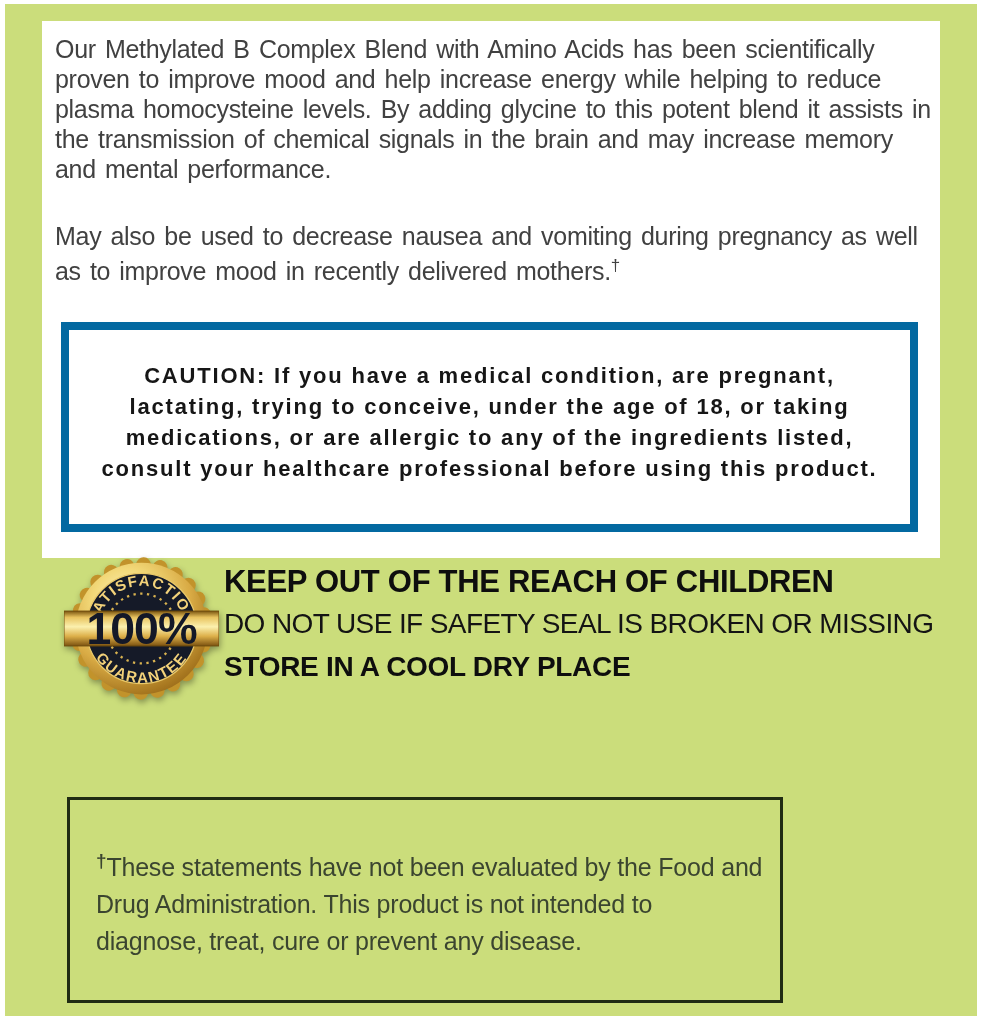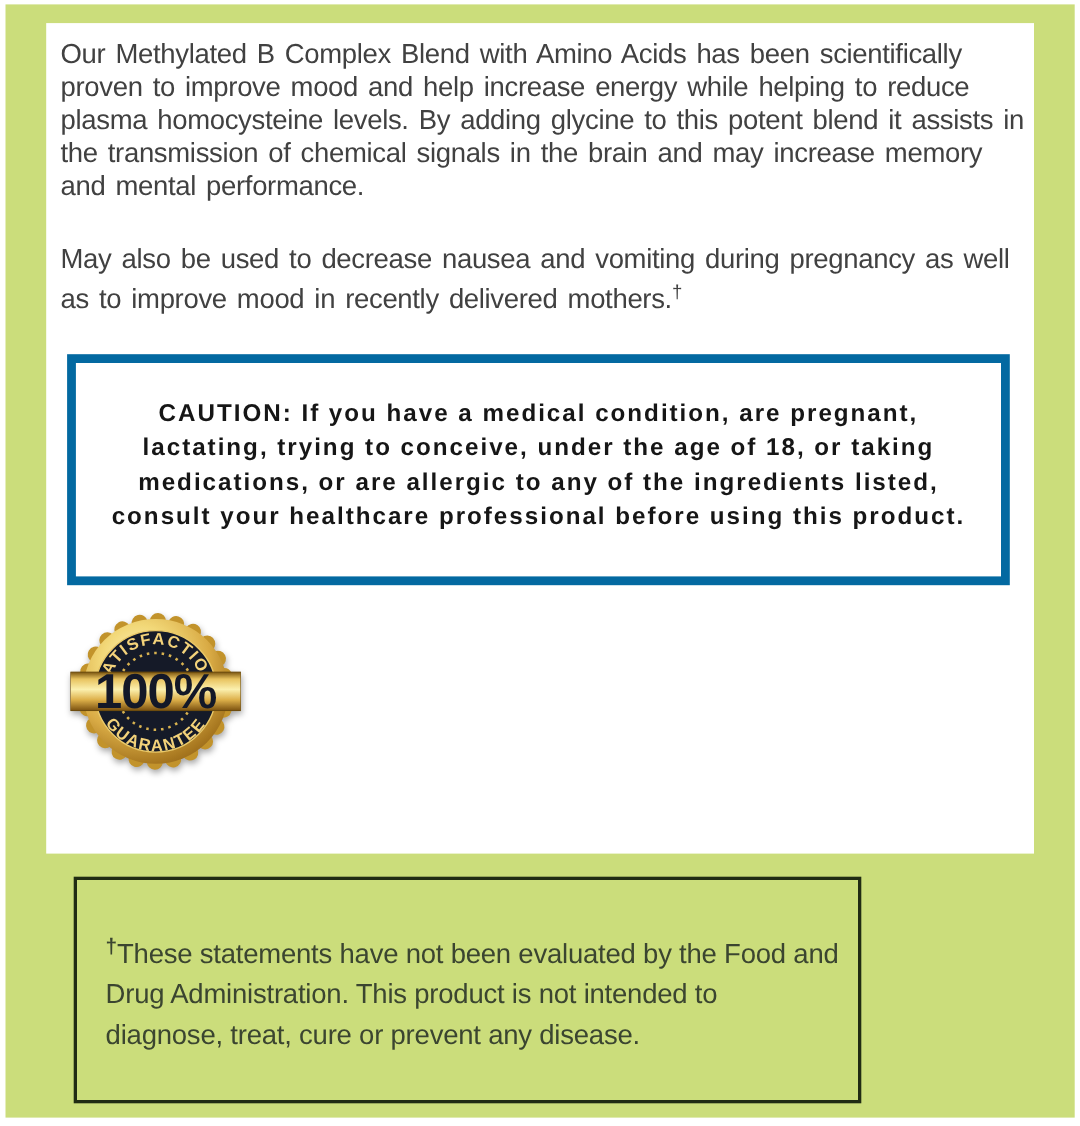--- a/index.html
+++ b/index.html
@@ -16,21 +16,21 @@
 
   .green-frame {
     position: absolute;
     left: 5px; top: 4px; right: 5px; bottom: 8px;
     background: #cbdd7b;
   }
 
   .white-panel {
     position: absolute;
     left: 42px; top: 21px;
-    width: 898px; height: 755px;
+    width: 898px; height: 537px;
     background: #ffffff;
     padding-left: 36px;
   }
 
   .desc-paragraph {
     position: absolute;
     left: 13px;
     width: 882px;
     font-size: 25px;
     line-height: 30px;
@@ -183,20 +183,25 @@
 
       <text class="arc-label">
         <textPath href="#arcBot" startOffset="50%" text-anchor="middle">GUARANTEE</textPath>
       </text>
 
       <rect x="0" y="62" width="160" height="36" fill="url(#bandGrad)" stroke="#6d4c0e" stroke-width="1"></rect>
 
       <text class="badge-center-label" x="80" y="96" text-anchor="middle">100%</text>
     </svg>
 
+    <div class="warnings">
+      <div class="warn-keep-out">KEEP OUT OF THE REACH OF CHILDREN</div>
+      <div class="warn-seal">DO NOT USE IF SAFETY SEAL IS BROKEN OR MISSING</div>
+      <div class="warn-store">STORE IN A COOL DRY PLACE</div>
+    </div>
 
 
   </div>
 
   <div class="disclaimer-box">
     <p class="disclaimer-text"><sup>†</sup><span>These statements have not been evaluated by the Food and Drug Administration. This product is not intended to diagnose, treat, cure or prevent any disease.</span></p>
   </div>
 </div>
 
 </body></html>

